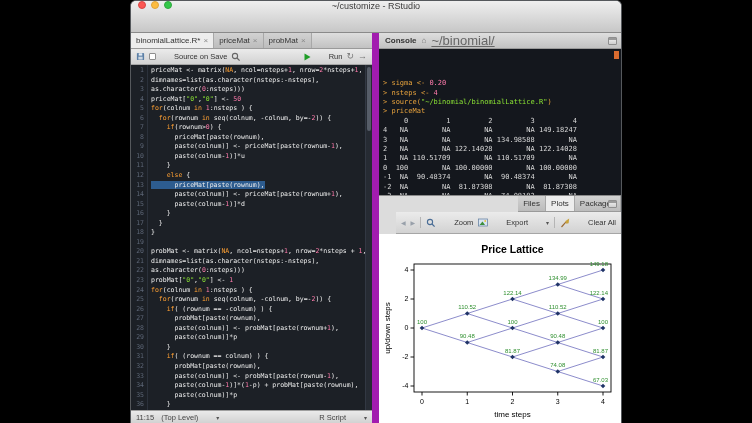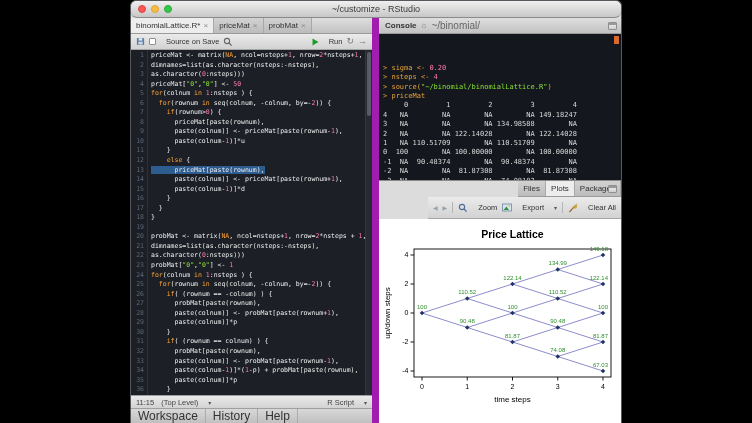--- a/index.html
+++ b/index.html
@@ -3,22 +3,22 @@
 <meta charset="utf-8">
 <style>
   * { margin:0; padding:0; box-sizing:border-box; }
   html,body { width:752px; height:423px; background:#000; overflow:hidden;
               font-family:"Liberation Sans",sans-serif; }
   .window { position:absolute; left:130px; top:0; width:492px; height:423px;
             background:#dcdcdc; border:1px solid #55585c; border-bottom:none;
             border-radius:6px 6px 0 0; overflow:hidden;
             box-shadow:0 6px 28px rgba(0,0,0,.75); }
   
-  .titlebar { height:17px; background:linear-gradient(#efefef,#c7c7c7);
-              border-bottom:1px solid #8a8a8a; display:flex; align-items:center; position:relative;border-radius:6px; }
+  .titlebar { height:32px; background:linear-gradient(#efefef,#c7c7c7);
+              border-bottom:1px solid #8a8a8a; display:flex; position:relative; }
   .lights { display:flex; gap:5px; margin-left:7px; z-index:2; }
   .light { width:8px; height:8px; border-radius:50%; }
   .light.red { background:#fc5753; border:1px solid #d84745; }
   .light.yellow { background:#fdbc40; border:1px solid #dea43a; }
   .light.green { background:#34c84a; border:1px solid #2fa83f; }
   .titletext { position:absolute; left:0; right:0; text-align:center; font-size:9px; color:#3a3a3a; }
   .content { display:flex; height:405px; }
   .left-pane { width:248px; flex:none; border-right:7px solid #a21caf; display:flex; flex-direction:column; background:#d6d6d6; }
   .right-pane { width:242px; flex:none; display:flex; flex-direction:column; }
   
@@ -28,21 +28,21 @@
          background:linear-gradient(#d2d2d2,#bcbcbc); white-space:nowrap; }
   .tab.active { background:#ededed; }
   .tab .close { color:#8a8a8a; font-size:8px; line-height:8px; }
   .pane-btn { position:absolute; right:4px; top:4px; width:9px; height:8px; border:1px solid #8f8f8f;
               background:linear-gradient(#f2f2f2,#cfcfcf); border-radius:1px; }
   .pane-btn:before { content:""; display:block; height:2px; background:#9a9a9a; }
   
   .toolbar { height:16px; background:linear-gradient(#ebebeb,#d2d2d2); border-bottom:1px solid #a6a6a6;
              display:flex; align-items:center; gap:4px; padding:0 5px; font-size:7.5px; color:#333; }
   .tsep { width:1px; height:11px; background:#b5b5b5; }
-  .tbtn { display:flex; align-items:center; gap:10px; }
+  .tbtn { display:flex; align-items:center; gap:18px; }
   .checkbox { width:7px; height:7px; border:1px solid #8f8f8f; background:#fff; border-radius:1px; }
   .caret { font-size:6px; color:#555; }
   .spacer { flex:1; }
   .glyph { color:#777; font-size:9px; line-height:9px; }
   .arrow-dim { color:#98a0aa; font-size:6px; }
   
   .code-wrap { height:345px; display:flex; background:#1c2026; position:relative; overflow:hidden; }
   .gutter { width:17px; background:#1c2026; color:#5c6575; font:6.5px/9.55px "DejaVu Sans Mono",monospace;
             text-align:right; padding:1px 3px 0 0; border-right:1px solid #2b313b; }
   .code { flex:1; font:6.5px/9.55px "DejaVu Sans Mono",monospace; color:#ededed; white-space:pre;
@@ -53,21 +53,21 @@
   .vscroll .thumb { margin:2px 1px 0 1px; height:64px; background:#565d68; border-radius:3px; }
   .statusbar { height:13px; background:linear-gradient(#eaeaea,#d2d2d2); border-top:1px solid #9f9f9f;
                display:flex; align-items:center; gap:7px; padding:0 5px; font-size:7.5px; color:#444; }
   .bottom-tabs { height:15px; background:linear-gradient(#d8d8d8,#c0c0c0); border-top:1px solid #9f9f9f;
                  display:flex; align-items:flex-end; font-size:12px; color:#333; }
   .btab { display:flex; align-items:center; padding:0 7px; border-right:1px solid #ababab; }
   
   .console-header { height:16px; background:linear-gradient(#dedede,#c2c2c2); border-bottom:1px solid #9a9a9a;
                     display:flex; align-items:center; gap:5px; padding:0 6px; font-size:8px; color:#333; position:relative; }
   .console-header .pane-title { font-weight:bold; }
-  .console-header .path { color:#666; font-size:10px; }
+  .console-header .path { color:#666; font-size:13px;text-decoration:underline; }
   .console { height:152px; background:#14171d; color:#d8d8d8; font:7px/9.4px "DejaVu Sans Mono",monospace;
              padding:2px 4px; white-space:pre; overflow:hidden; position:relative; border-bottom:1px solid #8a8a8a; }
   .con-line.in { color:#e8a33d; }
   .prompt { color:#e8a33d; }
   .console-marker { position:absolute; top:2px; right:2px; width:5px; height:8px; background:#d96b2f; }
   
   .plots-pane { flex:1; display:flex; flex-direction:column;align-items:flex-end; }
   .plots-toolbar { height:22px; background:linear-gradient(#ebebeb,#d2d2d2); border-bottom:1px solid #a6a6a6;
                    display:flex; align-items:center; gap:5px; padding:0 5px; font-size:7.5px; color:#333; }
   .plot-area { height:204px; background:#fff; }

